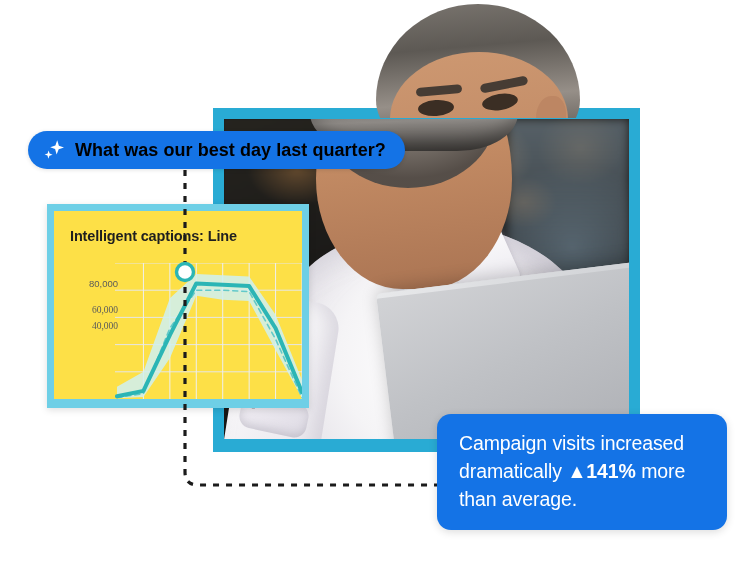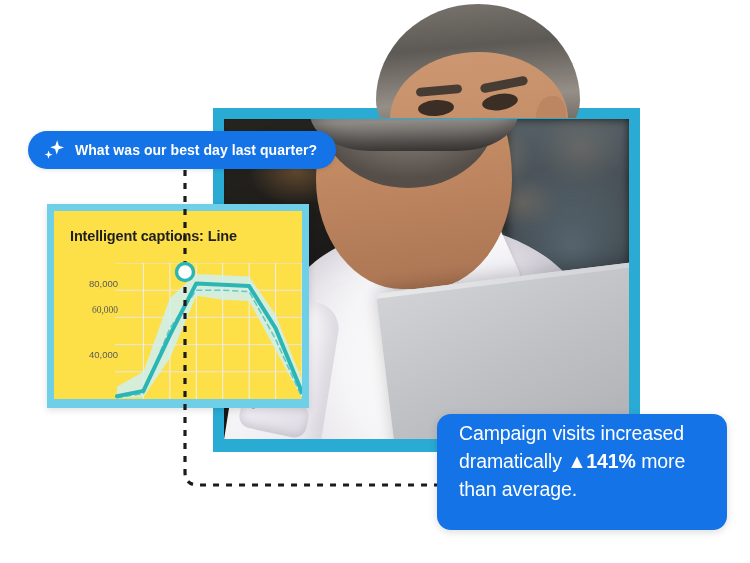--- a/index.html
+++ b/index.html
@@ -321,39 +321,39 @@
     height: 38px;
     background: #1473E6;
     border-radius: 19px;
     display: flex;
     align-items: center;
     gap: 9px;
     padding: 0 19px 0 14px;
     box-shadow: 0 1px 4px rgba(0,0,0,0.12);
   }
   .pill-label {
-    font-size: 14px;
+    font-size: 18px;
     font-weight: bold;
-    color: #ffffff;
+    color: #000000;
     white-space: nowrap;
     letter-spacing: 0.05px;
   }
   .sparkle { display: block; }
 
   
   .caption-box {
     position: absolute;
     left: 437px;
     top: 414px;
     width: 290px;
     height: 116px;
     background: #1473E6;
     border-radius: 14px;
     box-sizing: border-box;
-    padding: 5px 20px 15px 22px;
+    padding: 15px 20px 15px 22px;
     box-shadow: 0 2px 8px rgba(0,0,0,0.14);
   }
   .caption-text {
     font-size: 19.5px;
     line-height: 28px;
     color: #ffffff;
     font-weight: normal;
     letter-spacing: -0.1px;
   }
   .caption-text b { font-weight: bold; }
@@ -405,21 +405,21 @@
     <div class="ho-ear"></div>
   </div>
 
   <div class="chart-card">
     <div class="chart-inner">
       <div class="chart-title">Intelligent captions: Line</div>
 
       <div class="ylabels">
         <div class="ylab" id="yt2" style="top: 15.2px;">80,000</div>
         <div class="ylab" id="yt1" style="top: 42.4px; font-family: Liberation Serif, serif;">60,000</div>
-        <div class="ylab" id="yt0" style="top: 86px;">40,000</div>
+        <div class="ylab" id="yt0" style="top: 58px; font-family: Liberation Serif, serif;">40,000</div>
       </div>
 
       <svg class="plot" viewBox="0 0 248 136" preserveAspectRatio="none">
         <g id="gridlines">
             <line x1="61" x2="248" y1="108.8" y2="108.8" stroke="#E6E6E6" stroke-width="1" vector-effect="non-scaling-stroke"></line>
             <line x1="61" x2="248" y1="81.6" y2="81.6" stroke="#E6E6E6" stroke-width="1" vector-effect="non-scaling-stroke"></line>
             <line x1="61" x2="248" y1="54.400000000000006" y2="54.400000000000006" stroke="#E6E6E6" stroke-width="1" vector-effect="non-scaling-stroke"></line>
             <line x1="61" x2="248" y1="27.19999999999999" y2="27.19999999999999" stroke="#E6E6E6" stroke-width="1" vector-effect="non-scaling-stroke"></line>
             <line x1="61" x2="248" y1="0" y2="0" stroke="#E6E6E6" stroke-width="1" vector-effect="non-scaling-stroke"></line>
             <line x1="89.42857142857143" x2="89.42857142857143" y1="0" y2="136" stroke="#EFEFEF" stroke-width="1" vector-effect="non-scaling-stroke"></line>

